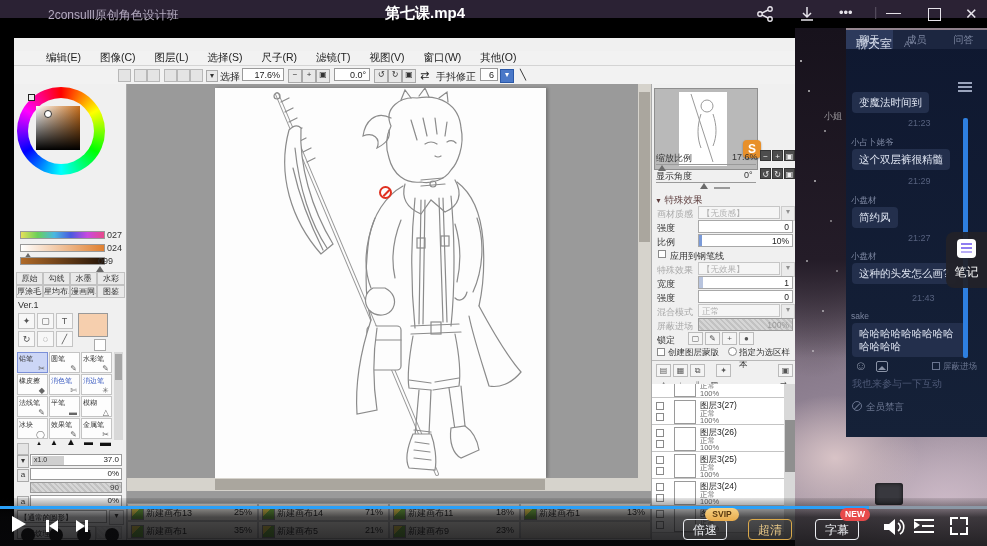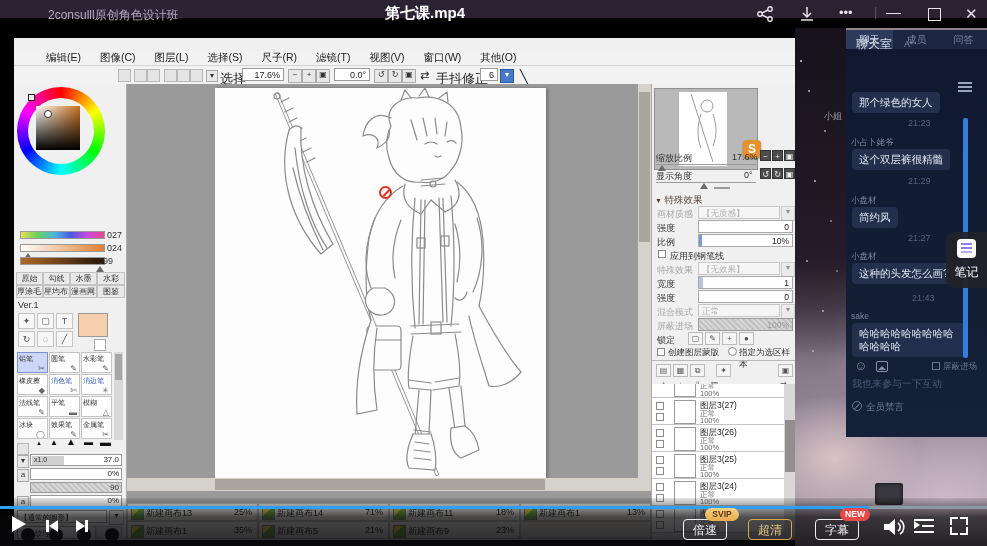--- a/index.html
+++ b/index.html
@@ -16,21 +16,21 @@
   .sai{left:14px;top:38px;width:781px;height:502px;background:#f0f0f0;overflow:hidden;}
   .sai-titlebar{left:0;top:0;width:781px;height:13px;background:#1e1e1e;}
   .sai-title{left:4px;top:1px;font-size:8.5px;color:#e8e8e8;white-space:nowrap;}
   .wbtn{width:10px;height:9px;top:2px;font-size:7px;line-height:8px;text-align:center;color:#fff;}
   .menubar{left:0;top:13px;width:781px;height:15px;background:#f2f2f2;border-bottom:1px solid #d4d4d4;display:flex;align-items:center;gap:19px;padding-left:32px;box-sizing:border-box;}
   .menu-item{font-size:10.5px;color:#222;}
   .saitb{left:0;top:28px;width:781px;height:18px;background:#f2f2f2;border-bottom:1px solid #c6c6c6;}
   .sq{background:#e4e4e4;border:1px solid #b8b8b8;}
   .tbx{background:#fff;border:1px solid #9a9a9a;font-size:9px;color:#222;text-align:right;padding:1px 3px 0 0;box-sizing:border-box;}
   .tbb{background:#e8e8e8;border:1px solid #aaa;font-size:8px;line-height:10px;text-align:center;color:#333;}
-  .tlb{font-size:13px;color:#222;}
+  .tlb{font-size:10px;color:#222;}
   
   .lpanel{left:0;top:46px;width:113px;height:456px;background:#f0f0f0;border-right:1px solid #ababab;box-sizing:border-box;}
   .wheel{left:3px;top:3px;width:88px;height:88px;border-radius:50%;
     background:conic-gradient(#f00,#ff0,#0f0,#0ff,#00f,#f0f,#f00);}
   .wheel-hole{left:11px;top:11px;width:66px;height:66px;border-radius:50%;background:#f0f0f0;}
   .wheel-sq{left:22px;top:22px;width:44px;height:44px;
     background:linear-gradient(to bottom,rgba(0,0,0,0) 0%,#000 100%),linear-gradient(to right,#fff,#c8701e);}
   .cslider{height:8px;border:1px solid #999;box-sizing:border-box;}
   .cs-val{font-size:9px;color:#333;}
   .btab{height:13px;font-size:8px;color:#333;background:#e9e9e9;border:1px solid #c2c2c2;box-sizing:border-box;text-align:center;line-height:12px;overflow:hidden;white-space:nowrap;}
@@ -546,21 +546,21 @@
   <div class="a snow"></div>
   <div class="a frag" style="left:824px;top:110px">小姐</div>
   <div class="a frag" style="left:902px;top:33px">的大佬</div>
   <div class="a" style="left:952px;top:34px;width:6px;height:6px;border-radius:50%;background:#e8903a"></div>
 
   <div class="a chat">
     <div class="a chat-h">聊天室</div>
     <div class="a chat-hs">A*</div>
     <div class="a" style="left:112px;top:52px;width:14px;height:2px;background:#9aa4bc;box-shadow:0 4px 0 #9aa4bc,0 8px 0 #9aa4bc"></div>
 
-    <div class="a bub" style="left:6px;top:62px">那个绿色的女人</div>
+    <div class="a bub" style="left:6px;top:62px">变魔法时间到</div>
     <div class="a ctime" style="left:62px;top:88px">21:23</div>
 
     <div class="a cuser" style="left:5px;top:107px">小占卜姥爷</div>
     <div class="a bub" style="left:6px;top:119px">这个双层裤很精髓</div>
     <div class="a ctime" style="left:62px;top:146px">21:29</div>
 
     <div class="a cuser" style="left:5px;top:165px">小盘材</div>
     <div class="a bub" style="left:6px;top:177px">简约风</div>
     <div class="a ctime" style="left:62px;top:203px">21:27</div>
 

